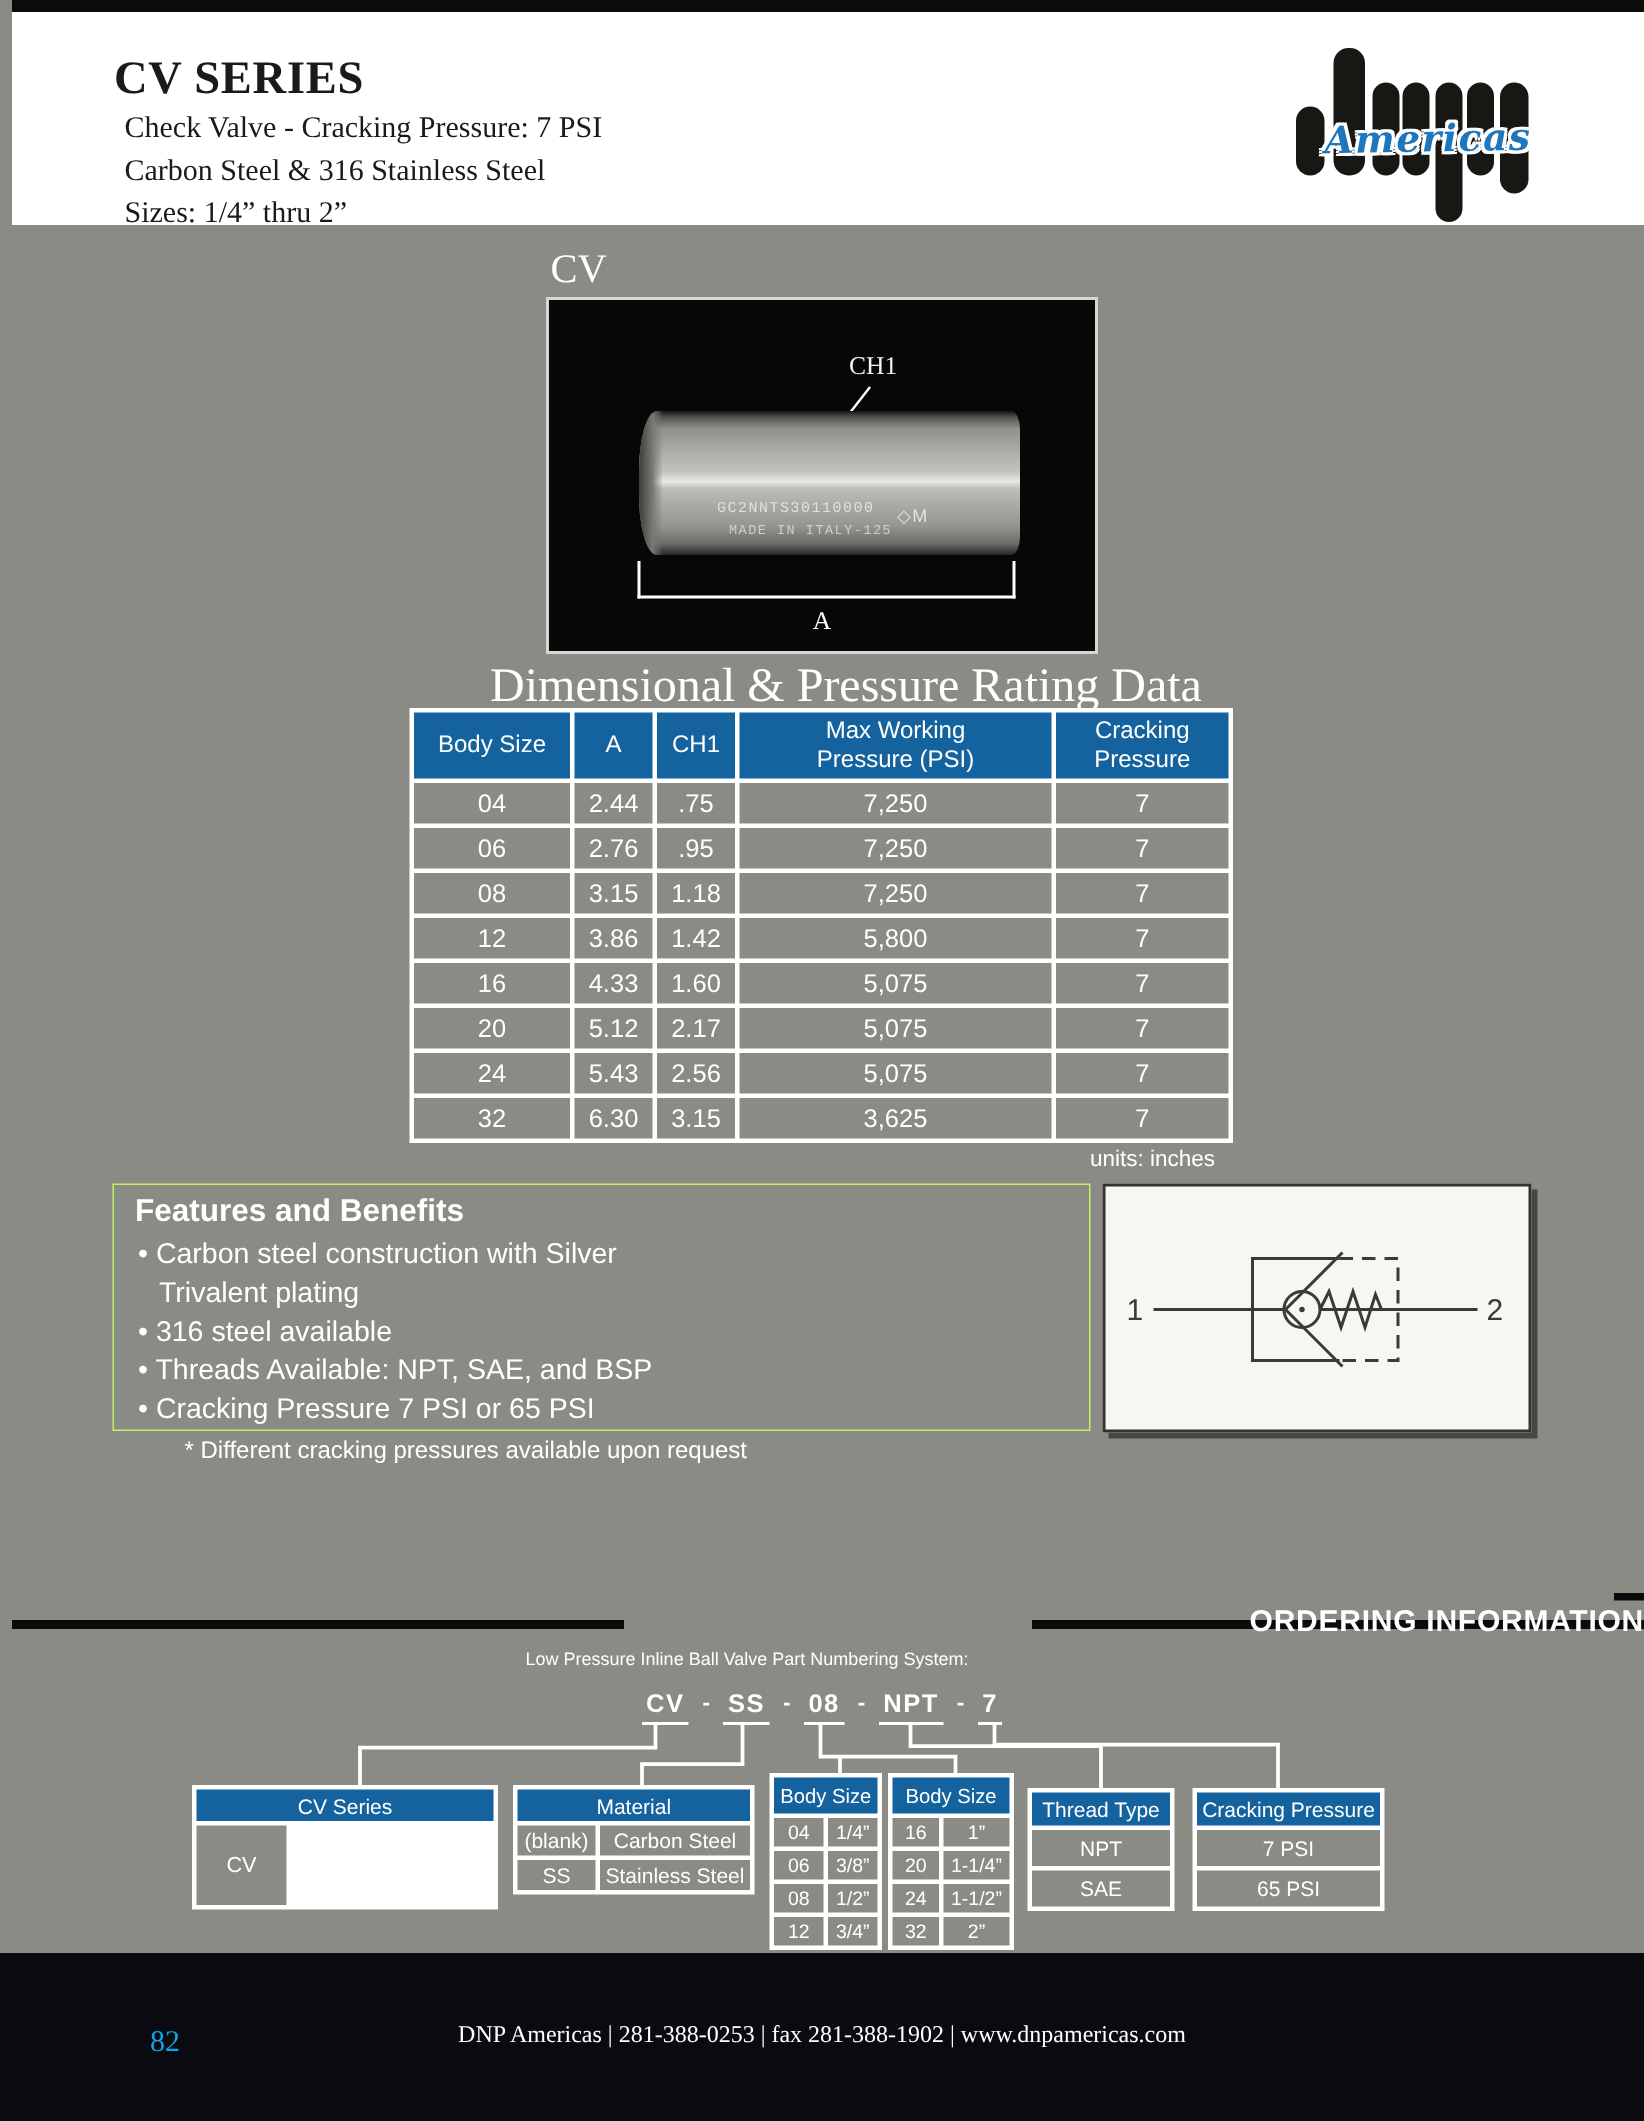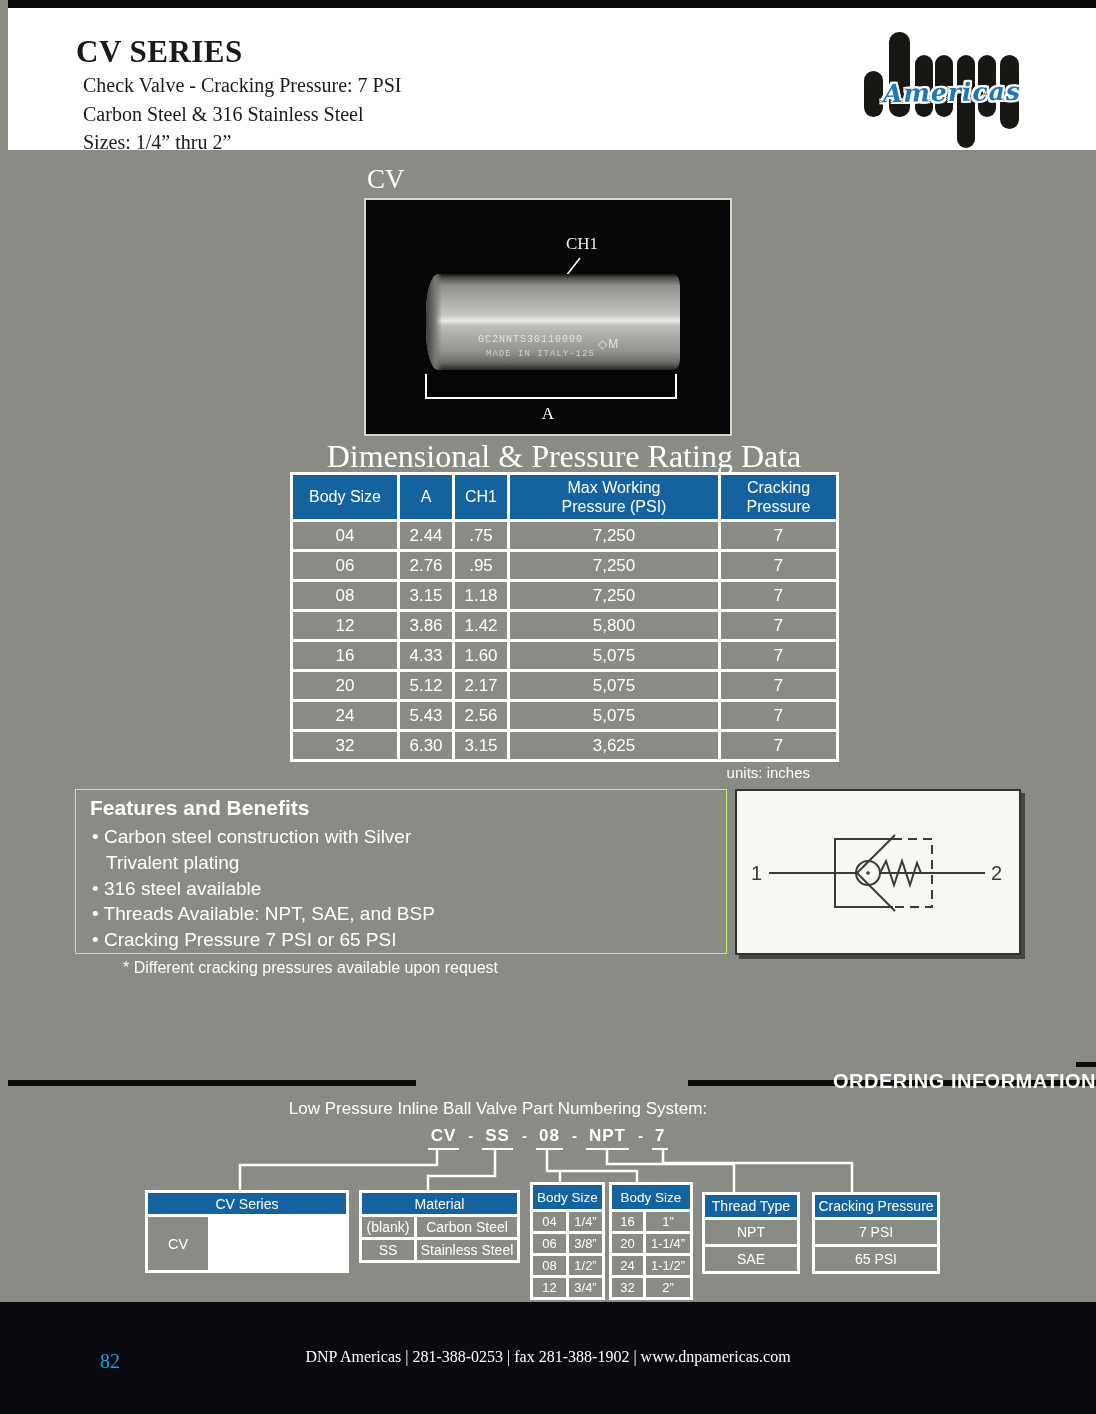--- a/index.html
+++ b/index.html
@@ -50,21 +50,21 @@
     border-radius:12px 0 0 12px / 40px 0 0 40px;
   }
   .marking1{position:absolute;left:52px;top:60px;color:rgba(232,232,226,0.9);font-family:"Liberation Mono", monospace;font-size:10px;letter-spacing:1px;}
   .marking2{position:absolute;left:60px;top:75px;color:rgba(220,220,214,0.85);font-family:"Liberation Mono", monospace;font-size:9px;letter-spacing:1px;}
   .maker-mark{position:absolute;left:172px;top:63px;color:rgba(235,235,230,0.9);font-size:12px;letter-spacing:1px;}
   .dim-bracket{position:absolute;left:59px;top:174px;width:252px;height:25px;border-left:2px solid #fff;border-right:2px solid #fff;border-bottom:2px solid #fff;}
   .dim-a{position:absolute;left:0;top:204px;width:100%;text-align:center;color:#fff;font-family:"Liberation Serif", serif;font-size:17px;}
 
   
   .dim-title{left:0;top:438px;width:1096px;text-align:center;color:#fff;font-family:"Liberation Serif", serif;font-size:32px;margin-left:16px;}
-  .gridtable{display:grid;background:#fff;gap:3px;padding:3px;margin-left:17px;}
+  .gridtable{display:grid;background:#fff;gap:3px;padding:3px;}
   .gridtable .hcell{background:var(--blue);color:#fff;display:flex;align-items:center;justify-content:center;text-align:center;white-space:pre-line;}
   .gridtable .tcell{background:var(--gray);color:#fff;display:flex;align-items:center;justify-content:center;text-align:center;}
   .dim-table{
     left:273px;top:472px;width:549px;
     grid-template-columns:104px 52px 52px 208px 115px;
     grid-template-rows:44px;grid-auto-rows:27px;
     font-size:17px;
   }
   .dim-table .hcell{font-size:16px;line-height:1.2;}
   .units-note{left:261px;top:764px;width:549px;text-align:right;color:#fff;font-size:15px;}
@@ -78,21 +78,21 @@
   .footnote{left:75px;top:959px;color:#fff;font-size:16px;margin-left:48px;}
 
   
   .schematic-box{left:735px;top:789px;width:286px;height:166px;background:#f7f6f1;border:2px solid #33322e;box-shadow:4px 4px 0 #474640;}
 
   
   .ord-dash{left:1076px;top:1062px;width:20px;height:5px;background:#0b0b0b;}
   .ord-bar-left{left:8px;top:1080px;width:408px;height:6px;background:#0b0b0b;}
   .ord-bar-right{left:688px;top:1080px;width:408px;height:6px;background:#0b0b0b;}
   .ord-title{left:0;top:1070px;width:1096px;text-align:right;color:#fff;font-size:20px;font-weight:bold;letter-spacing:0.5px;}
-  .ord-subtitle{left:0;top:1099px;width:996px;text-align:center;color:#fff;font-size:17px;}
+  .ord-subtitle{left:0;top:1099px;width:996px;text-align:center;color:#fff;font-size:12px;}
   .part-number{left:0;top:1126px;width:1096px;display:flex;justify-content:center;align-items:flex-start;color:#fff;}
   .pn-seg{font-weight:bold;font-size:17px;letter-spacing:1px;border-bottom:2px solid #fff;padding:0 3px 2px 3px;margin:0 9px;}
   .pn-sep{font-weight:bold;font-size:15px;margin-top:1px;}
   .connector-svg{left:0;top:1140px;width:1096px;height:60px;}
 
   .t-series{left:128px;top:1190px;grid-template-columns:60px 135px;grid-template-rows:21px;grid-auto-rows:53px;font-size:14.5px;}
   .t-material{left:342px;top:1190px;grid-template-columns:52px 100px;grid-template-rows:21px;grid-auto-rows:20px;font-size:14px;}
   .t-body1{left:513px;top:1182px;grid-template-columns:33px 33px;grid-template-rows:24px;grid-auto-rows:19px;font-size:13px;}
   .t-body2{left:592px;top:1182px;grid-template-columns:31px 44px;grid-template-rows:24px;grid-auto-rows:19px;font-size:13px;}
   .t-thread{left:685px;top:1192px;grid-template-columns:92px;grid-template-rows:22px;grid-auto-rows:24px;font-size:14px;}

